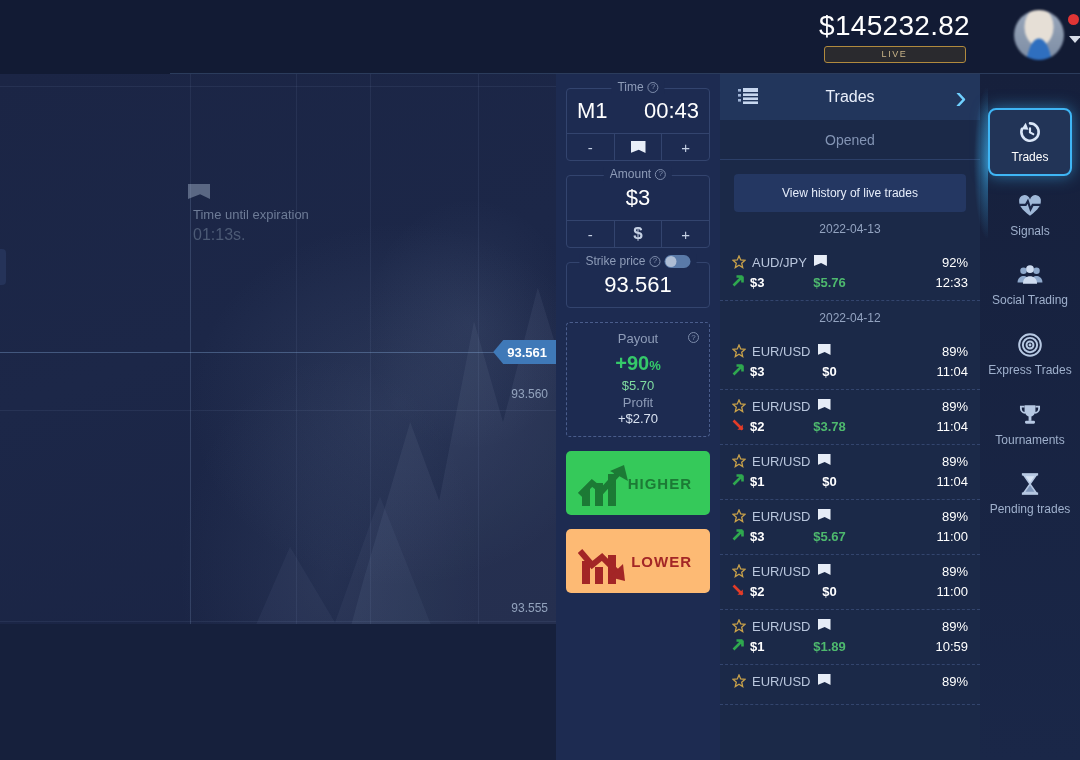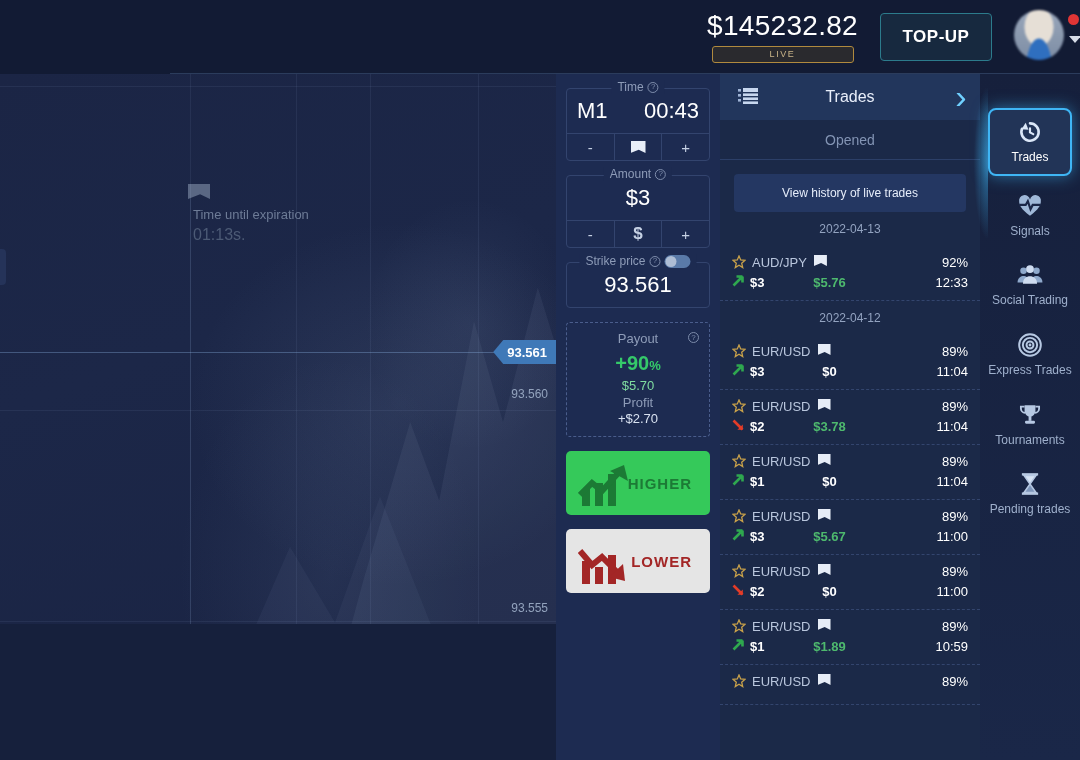--- a/index.html
+++ b/index.html
@@ -146,21 +146,21 @@
   .payout-profit { font-size: 13px; color: #d8e1f0; margin-top: 1px; }
 
   .action-btn {
     height: 64px; border-radius: 5px; margin-bottom: 14px; position: relative;
     display: flex; align-items: center; justify-content: flex-end;
     padding-right: 18px; cursor: pointer; overflow: hidden;
   }
   .action-btn span { font-size: 15px; font-weight: bold; letter-spacing: 1px; }
   .btn-higher { background: #35c95a; }
   .btn-higher span { color: #1c7a35; }
-  .btn-lower { background: #e5e5e5; }
+  .btn-lower { background: #fdba74; }
   .btn-lower span { color: #a32626; }
   .act-ico { position: absolute; left: 12px; bottom: 8px; width: 56px; height: 44px; }
 
   
   .trades {
     position: absolute; left: 720px; top: 74px; width: 260px; height: 686px;
     background: #1b2948; overflow: hidden;
   }
   .trades-head {
     height: 46px; display: flex; align-items: center; position: relative;
@@ -234,21 +234,20 @@
 
 <div id="app">
 
   <div class="topbar">
     <div class="balance-wrap">
       <div class="balance-amt">$145232.82</div>
       <div class="live-pill">
         <span>LIVE</span>
       </div>
     </div>
-    <div class="topup-btn">TOP-UP</div>
     <div class="avatar-wrap">
       <div class="avatar"></div>
       <div class="notif-dot"></div>
       <div class="caret-down"></div>
     </div>
   </div>
   <div class="topbar-underline"></div>
 
   <div class="chart">
 

